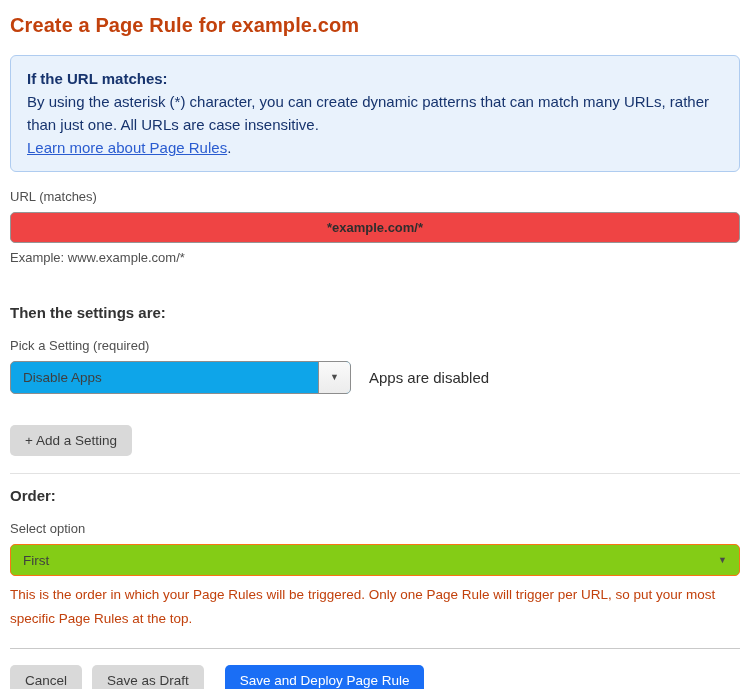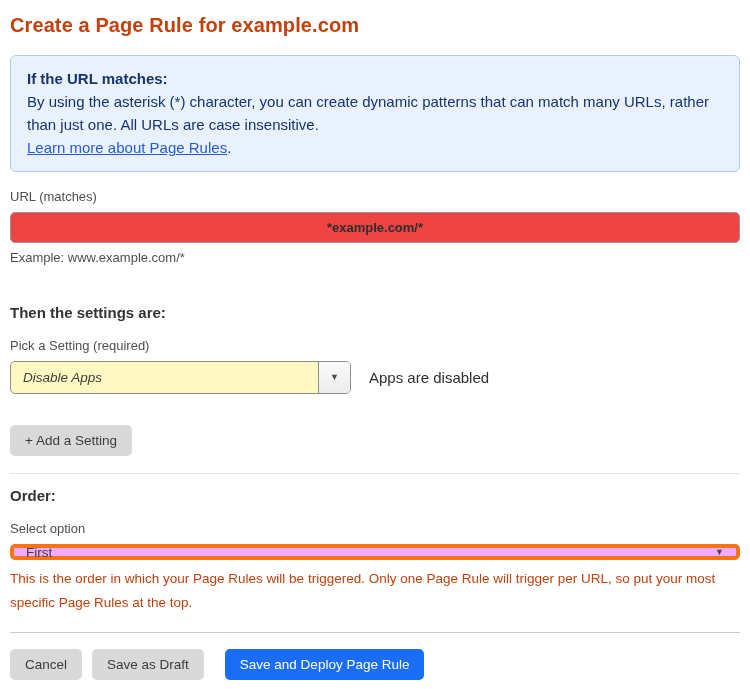--- a/index.html
+++ b/index.html
@@ -79,26 +79,25 @@
   .setting-row {
     display: flex;
     align-items: center;
     margin-top: 8px;
   }
   .setting-select {
     display: flex;
     align-items: stretch;
     width: 341px;
     height: 33px;
-    background: #fef9c3;
+    background: #0ea5e9;
     border: 1px solid #8d8d8d;
     border-radius: 5px;
     cursor: pointer;
     overflow: hidden;
-    font-style: italic;
   }
   .setting-select .select-value {
     flex: 1;
     display: flex;
     align-items: center;
     padding-left: 12px;
     font-size: 13.5px;
     color: #3f3f3f;
   }
   .setting-select .select-caret-btn {
@@ -142,24 +141,24 @@
   }
   .divider.dark { border-top-color: #c9c9c9; }
 
   .order-heading { margin-top: 13px; }
 
   
   .order-select {
     display: flex;
     align-items: center;
     width: 730px;
-    height: 16px;
+    height: 32px;
     margin-top: 8px;
-    background: #f0abfc;
-    border: 4px solid #f97316;
+    background: #84cc16;
+    border: 1px solid #f97316;
     border-radius: 5px;
     padding: 0 12px;
     cursor: pointer;
   }
   .order-select .select-value {
     flex: 1;
     font-size: 13.5px;
     color: #3f3f3f;
   }
   .order-helper {

